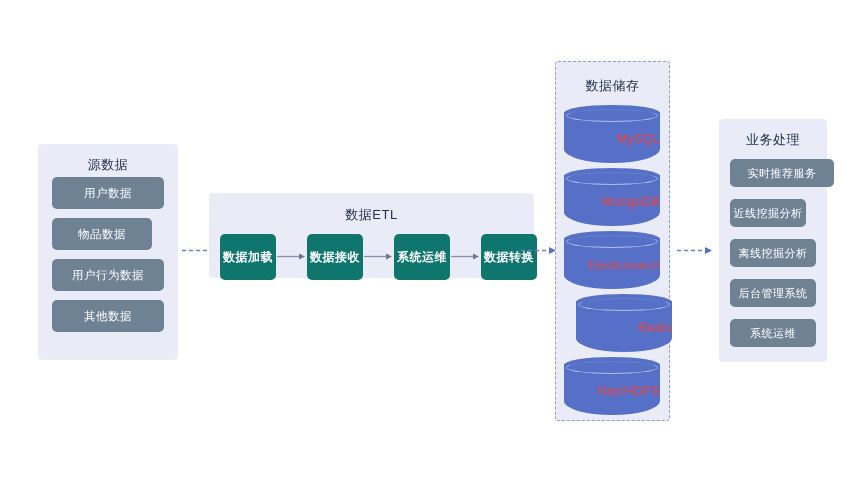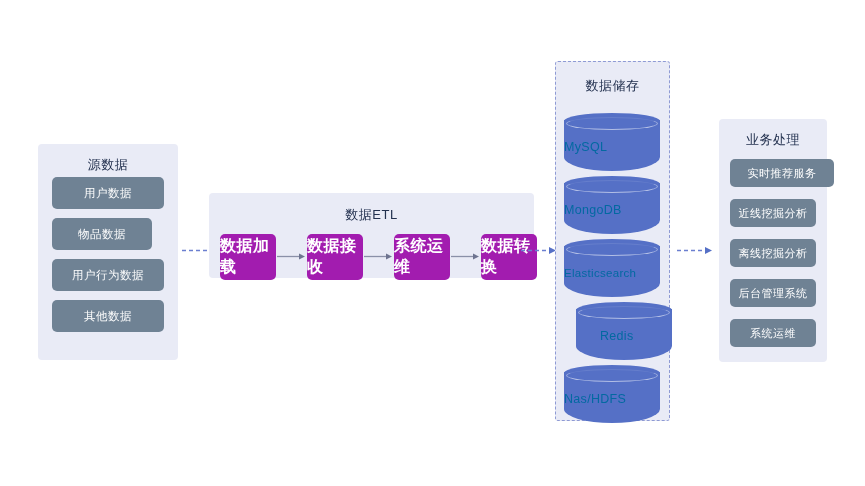--- a/index.html
+++ b/index.html
@@ -54,43 +54,42 @@
     display: flex;
     align-items: center;
     justify-content: center;
     box-sizing: border-box;
     letter-spacing: 0.5px;
   }
 
   
   .etl-box {
     position: absolute;
-    background: #a21caf;
+    background: #0f766e;
     color: #ffffff;
     border-radius: 5px;
-    font-size: 16px;
+    font-size: 12px;
     font-weight: bold;
     display: flex;
     align-items: center;
     justify-content: center;
     box-sizing: border-box;
     letter-spacing: 0.5px;
   }
 
   
   .cyl {
     position: absolute;
-    color: #0369a1;
+    color: #ef4444;
     font-size: 12.5px;
     display: flex;
     align-items: center;
-    justify-content: flex-start;
+    justify-content: flex-end;
     box-sizing: border-box;
     letter-spacing: 0.3px;
-    margin-top: 8px;
   }
   .cyl .cyl-body {
     position: absolute;
     left: 0;
     top: 7px;
     right: 0;
     bottom: 0;
     background: #5570c6;
     border-radius: 0 0 50% 50% / 0 0 14px 14px;
   }
@@ -243,21 +242,21 @@
       <path d="M28 1 L35 4.5 L28 8 Z" fill="#5570c6"></path>
     </svg>
   </div>
 
   <div class="panel" style="left:719px; top:119px; width:108px; height:243px;">
     <div class="panel-title" style="top:12px;">业务处理</div>
   </div>
   <div class="chip" style="left:730px; top:159px; width:104px; height:28px; font-size:11px;">
     <span>实时推荐服务</span>
   </div>
-  <div class="chip" style="left:730px; top:199px; width:86px; height:28px; font-size:11px;text-align:right;">
+  <div class="chip" style="left:730px; top:199px; width:76px; height:28px; font-size:11px;text-align:right;">
     <span>近线挖掘分析</span>
   </div>
   <div class="chip" style="left:730px; top:239px; width:86px; height:28px; font-size:11px;">
     <span>离线挖掘分析</span>
   </div>
   <div class="chip" style="left:730px; top:279px; width:86px; height:28px; font-size:11px;">
     <span>后台管理系统</span>
   </div>
   <div class="chip" style="left:730px; top:319px; width:86px; height:28px; font-size:11px;">
     <span>系统运维</span>

